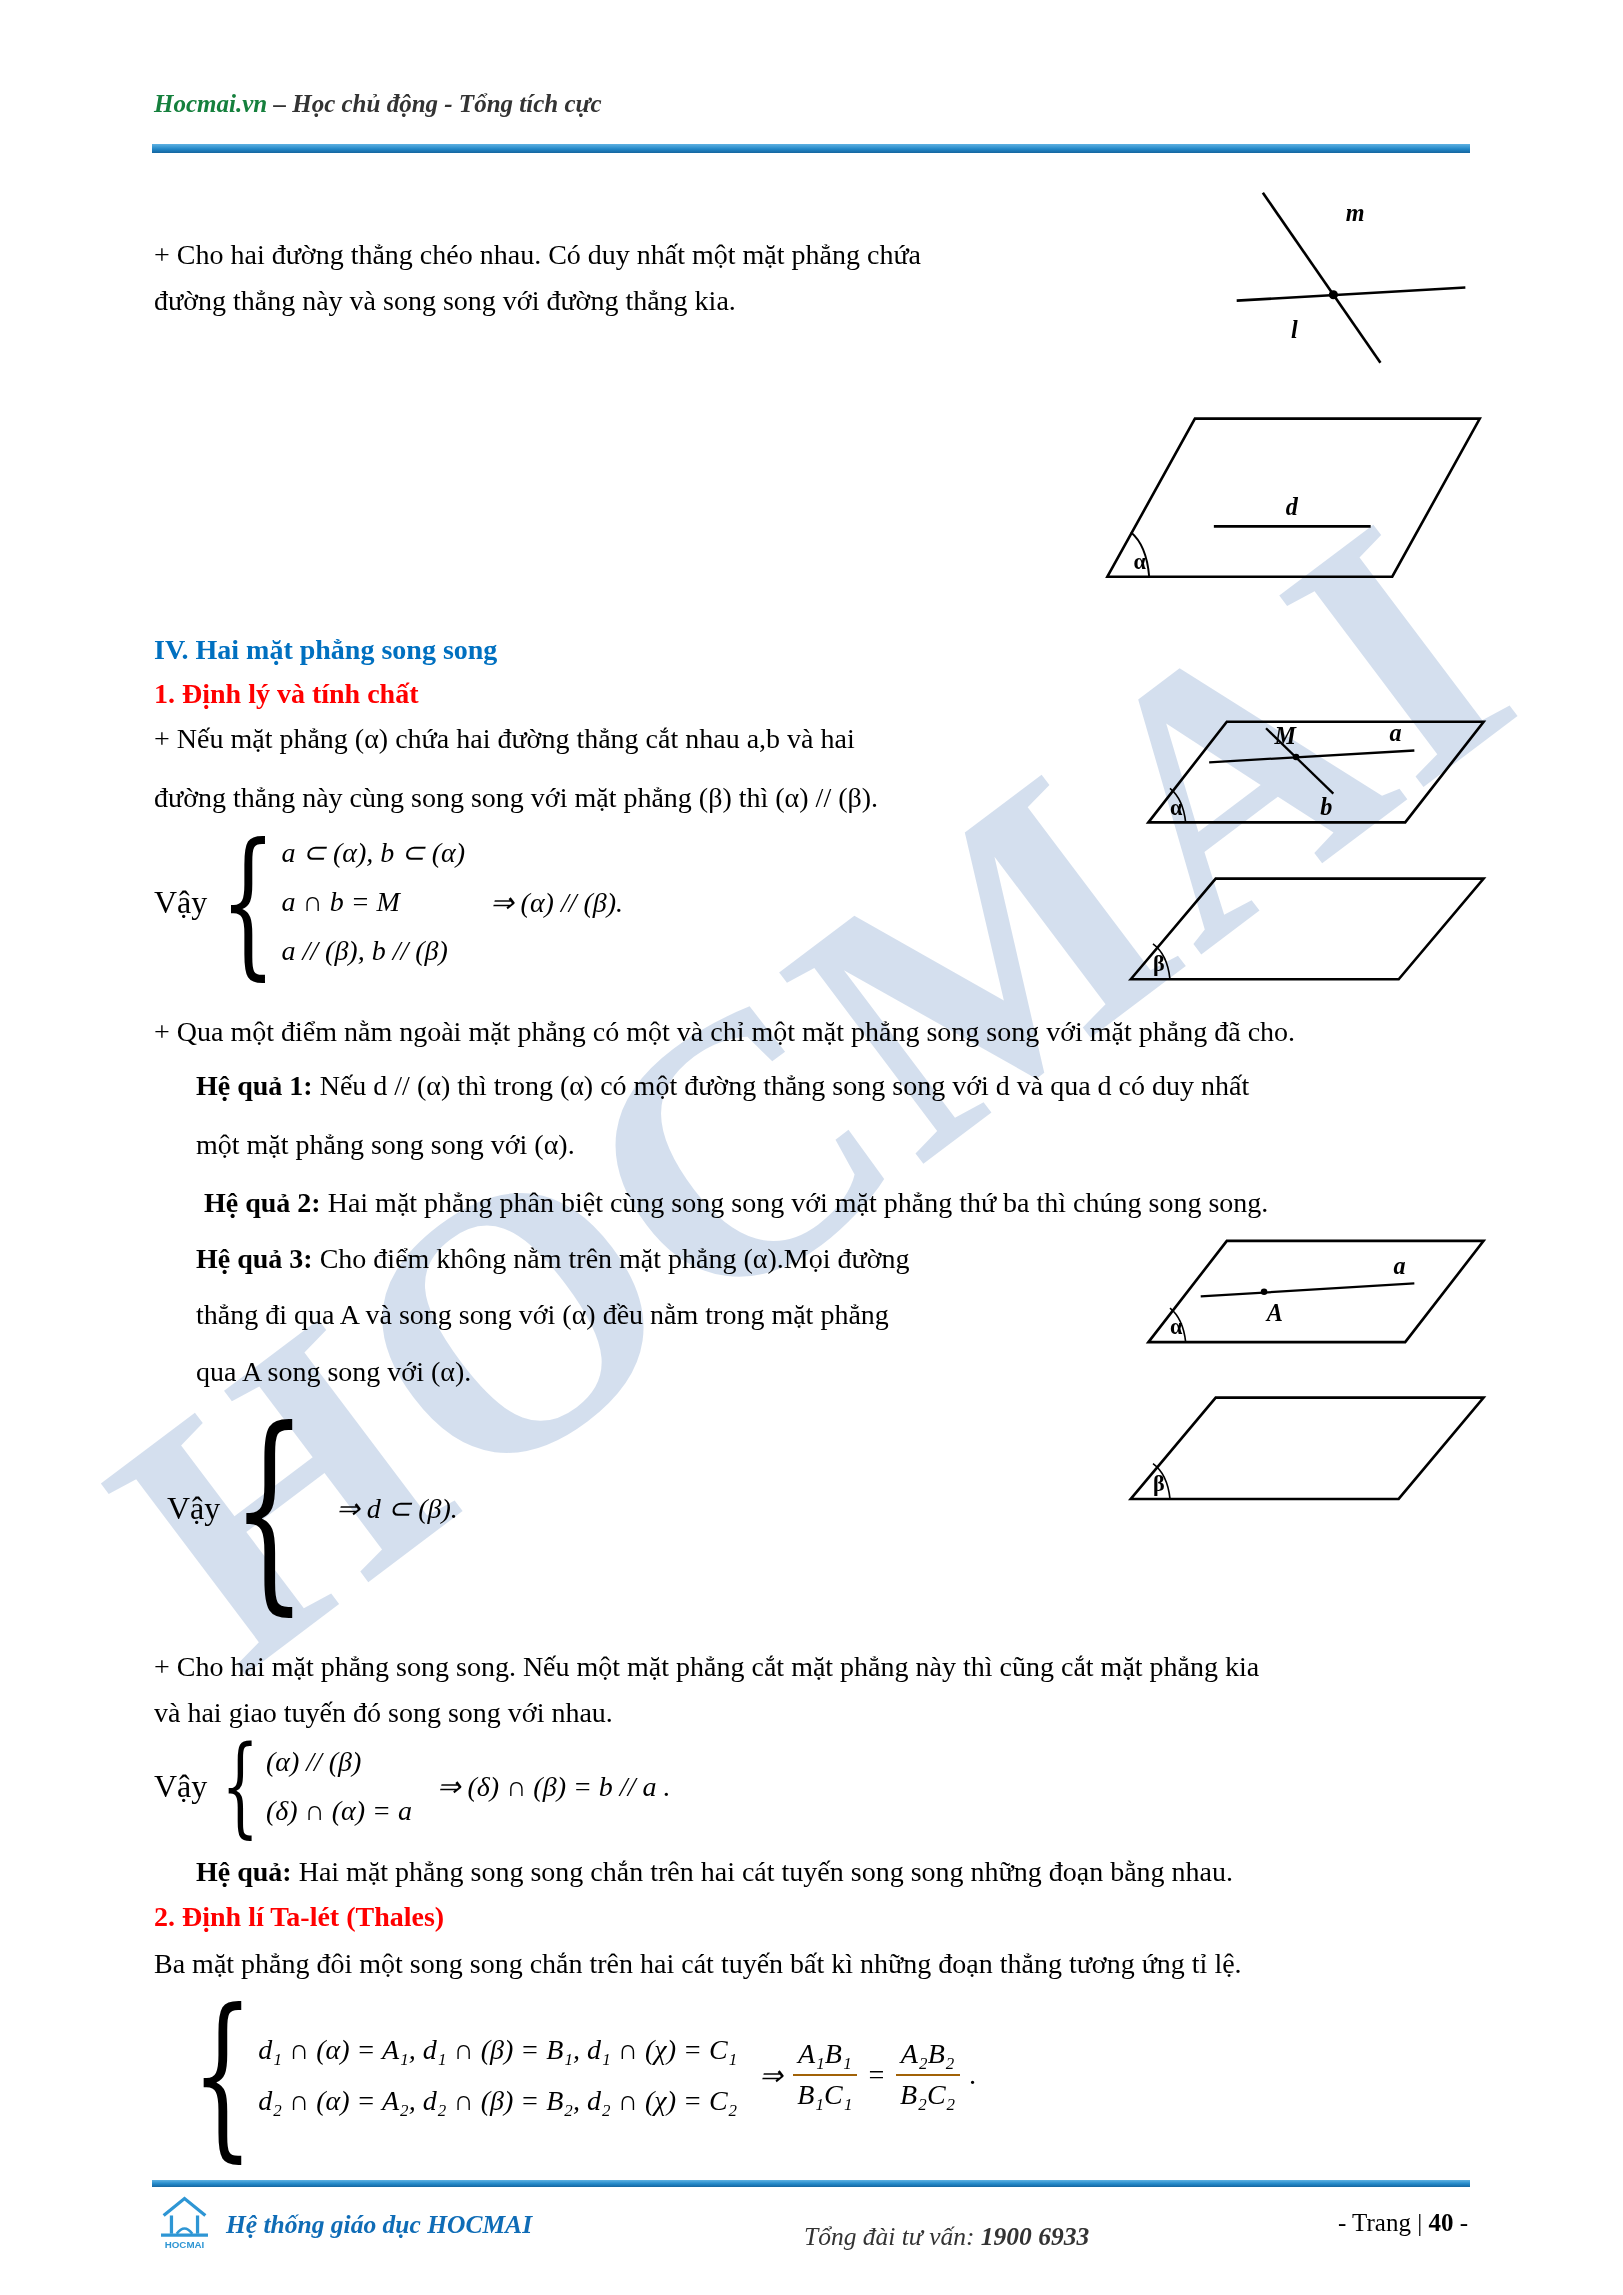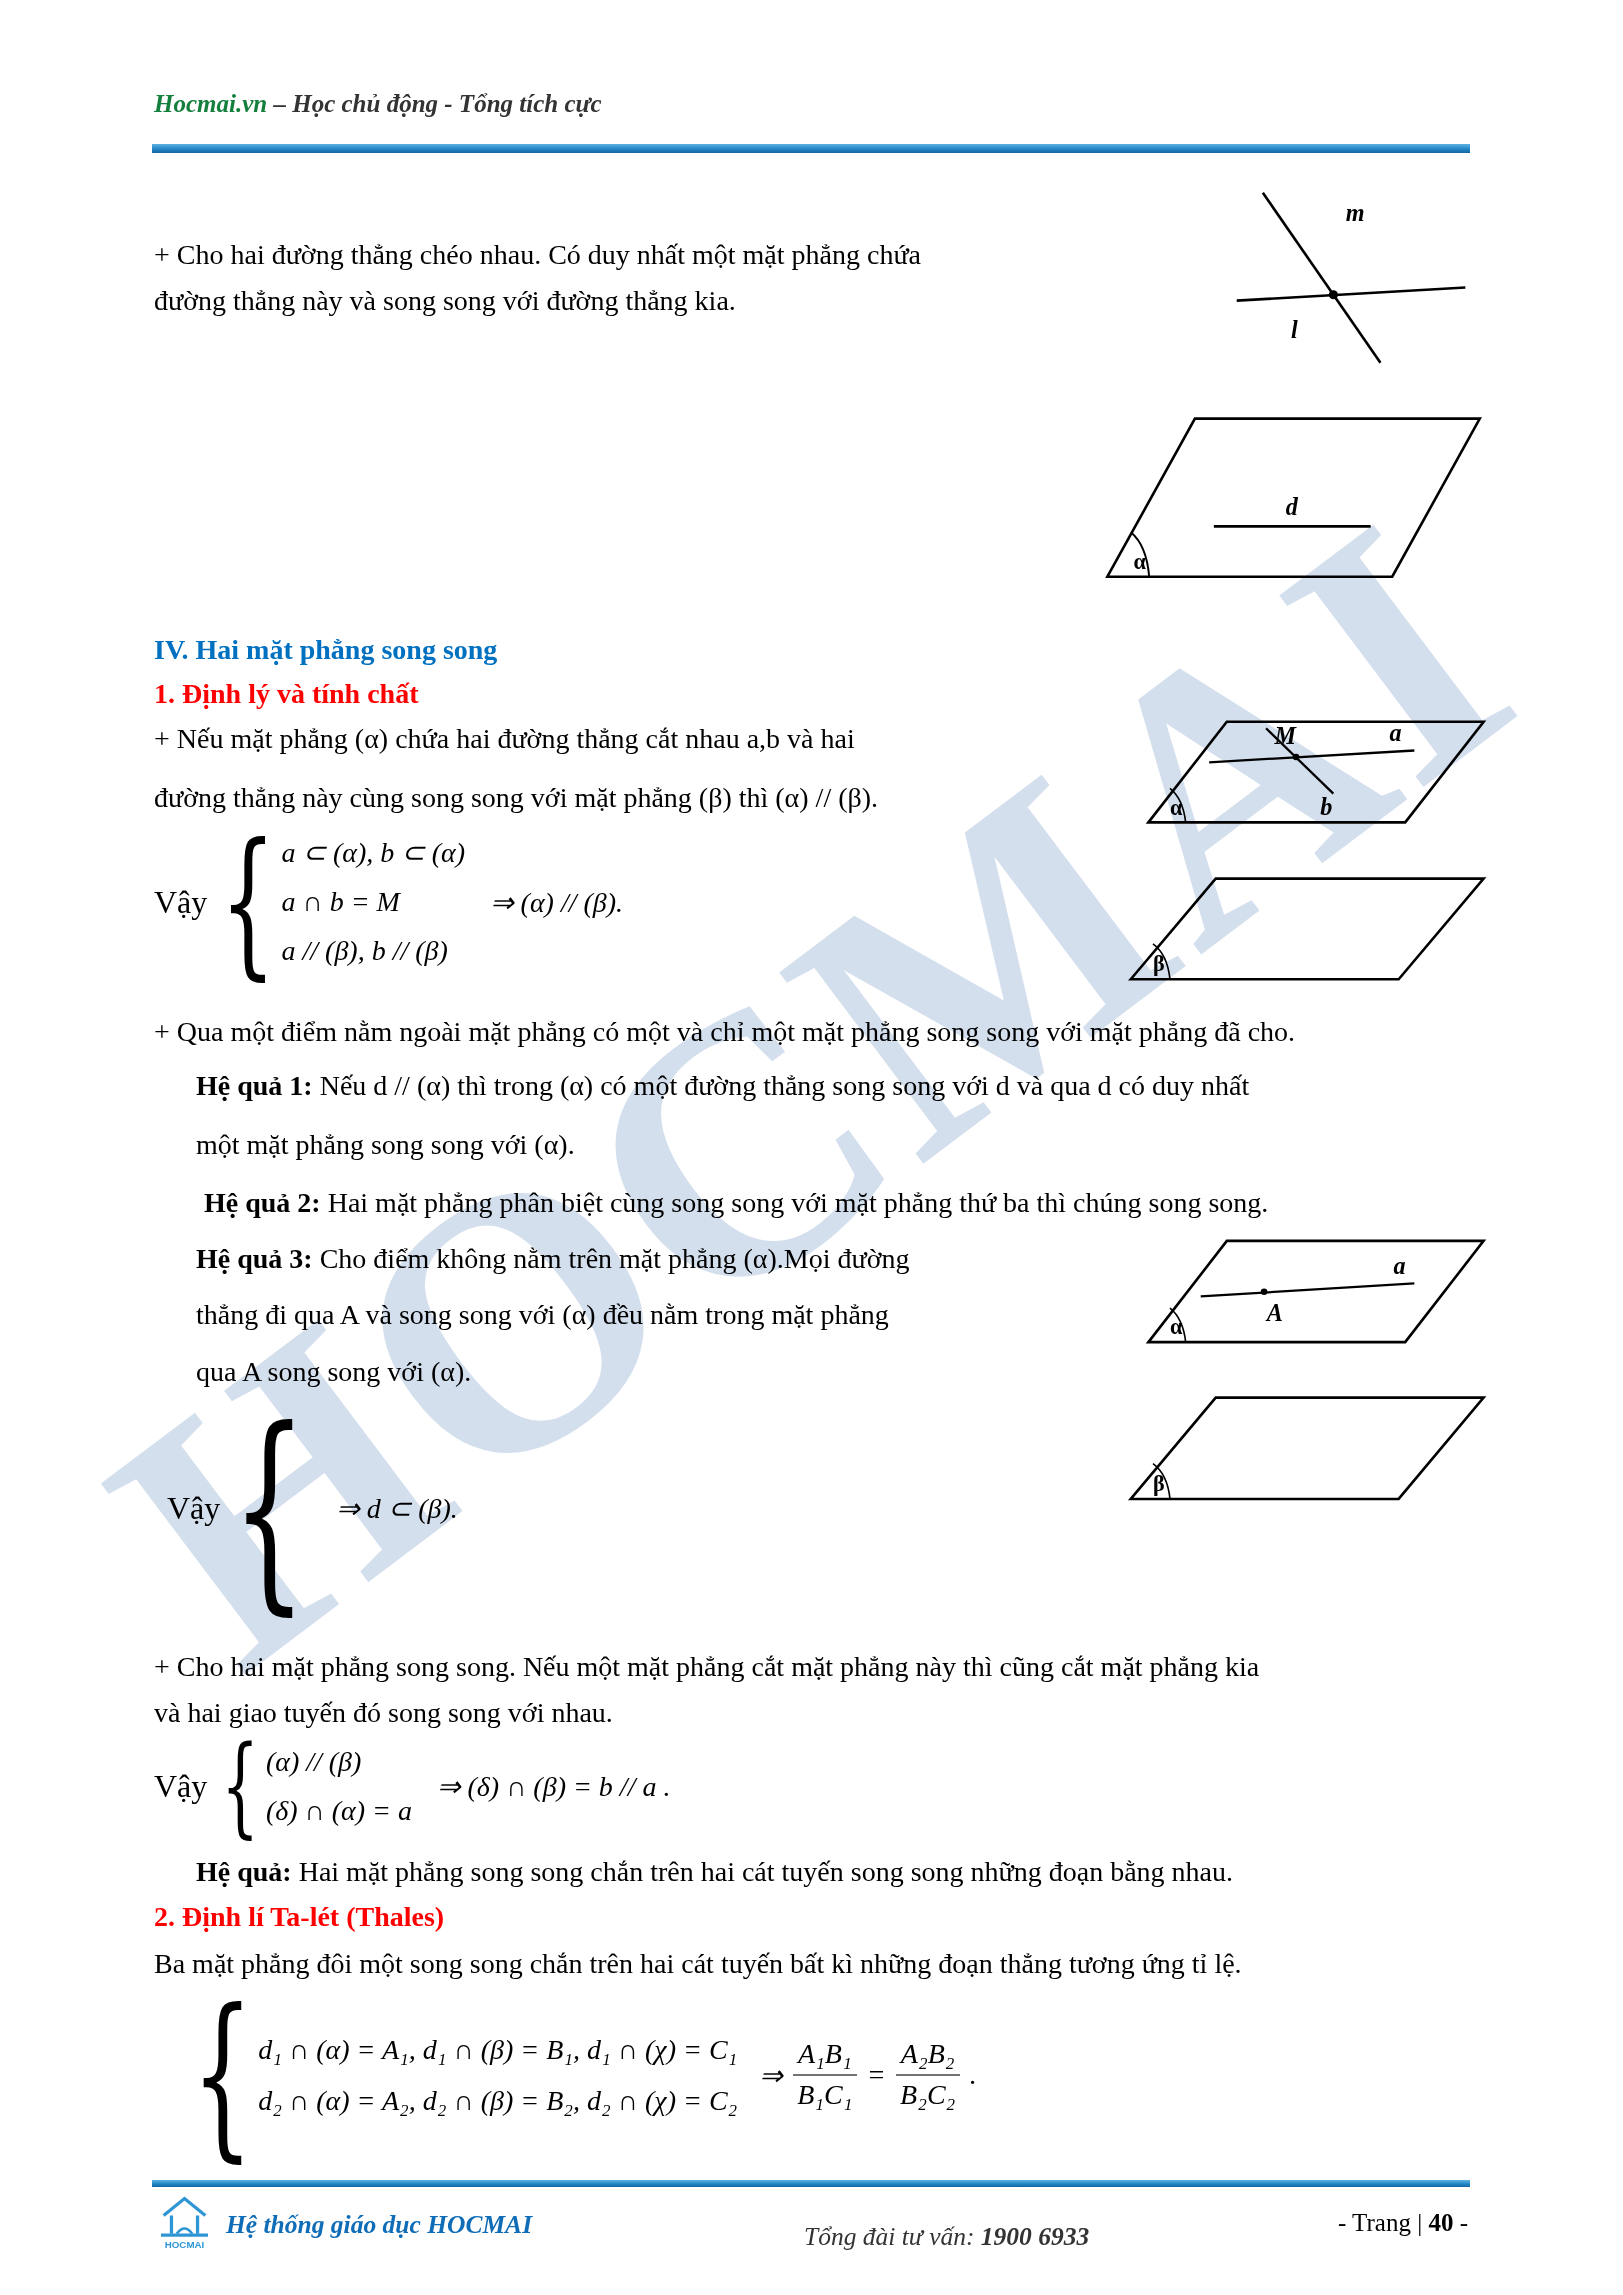--- a/index.html
+++ b/index.html
@@ -37,21 +37,21 @@
     margin-right:9.2px; font-weight:400;
   }
   .sys-lines { display:flex; flex-direction:column; }
   .sys-lines .ln { font-size:28px; line-height:38px; font-style:italic; white-space:nowrap; }
   .g17 .ln + .ln { margin-top:11px; }
   .g20 .ln + .ln { margin-top:13px; }
   .sys-result { font-size:28px; font-style:italic; margin-left:25px; white-space:nowrap; }
 
   .res-row { display:flex; align-items:center; margin-left:22px; font-size:28px; font-style:italic; white-space:nowrap; }
   .frac { display:inline-flex; flex-direction:column; align-items:center; margin:0 9.2px; }
-  .frac .num { padding:0 5.2px 3.9px; border-bottom:2px solid #737373; line-height:1.1; }
+  .frac .num { padding:0 5.2px 3.9px; border-bottom:2px solid #a16207; line-height:1.1; }
   .frac .den { padding:3.9px 5.2px 0; line-height:1.1; }
 
   .svg-var   { font-family:"Liberation Serif",serif; font-style:italic; font-weight:bold; font-size:37px; }
   .svg-greek { font-family:"Liberation Serif",serif; font-weight:bold; font-size:34px; }
 
   .ftr-org { font-size:25.5px; font-style:italic; font-weight:bold; color:#0F6CB6; white-space:nowrap; }
   .ftr-hot { font-size:25.5px; font-style:italic; color:#333; white-space:nowrap;margin-top:12px; }
   .ftr-page { font-size:25px; white-space:nowrap; }
 </style>
 </head>

